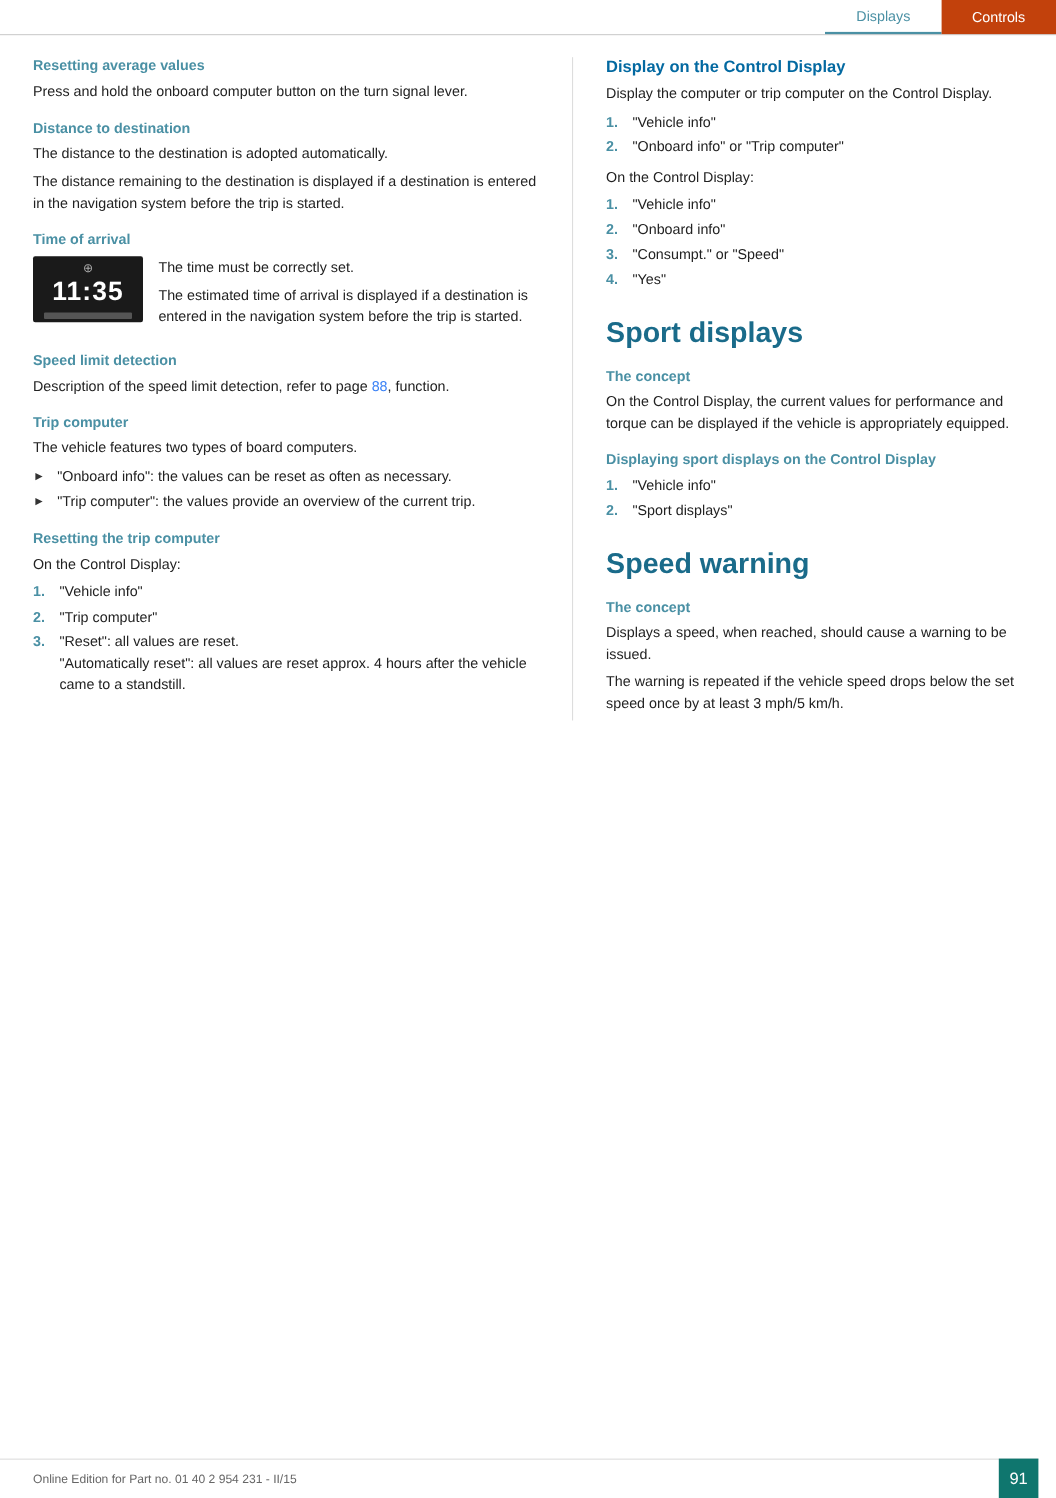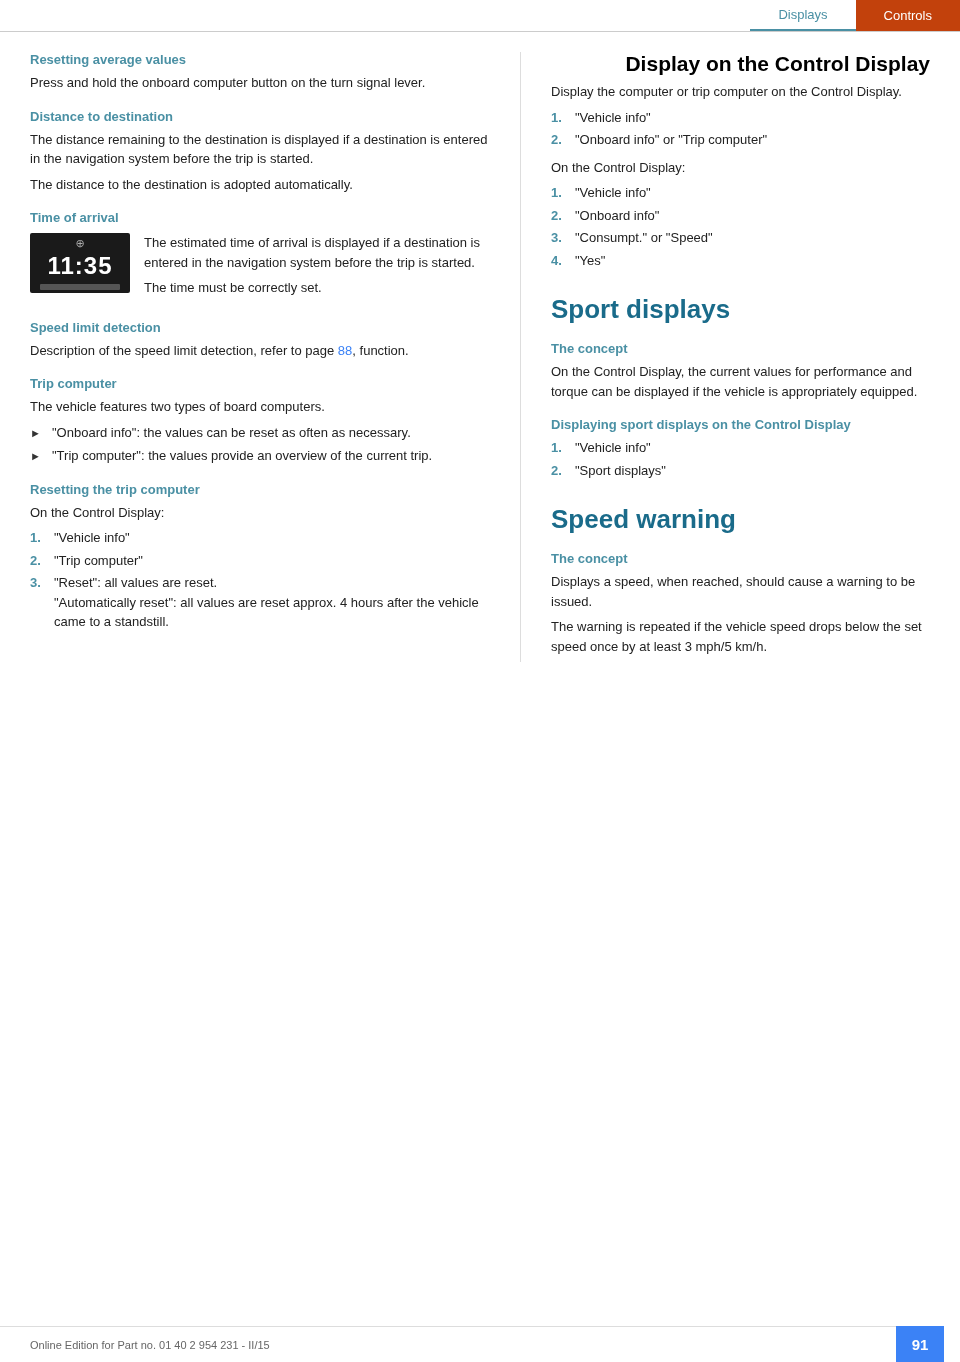--- a/index.html
+++ b/index.html
@@ -175,29 +175,29 @@
       height: 36px;
       display: flex;
       align-items: center;
       justify-content: space-between;
       padding: 0 30px;
       border-top: 1px solid #ddd;
       font-size: 11px;
       color: #666;
     }
     .footer-page {
-      background: #3b82f6;
+      background: #0f766e;
       color: #fff;
-      width: 48px;
+      width: 36px;
       height: 36px;
       display: flex;
       align-items: center;
       justify-content: center;
       font-size: 15px;
-      font-weight: bold;
+      font-weight: normal;
       position: absolute;
       right: 0;
       bottom: 0;
     }
 
     .hyperlink {
       color: #3b82f6;
       text-decoration: none;
     }
   </style>
@@ -216,33 +216,33 @@
 </div>
 
 <div class="main-content">
 
   <div class="left-col">
 
     <div class="section-heading">Resetting average values</div>
     <p>Press and hold the onboard computer button on the turn signal lever.</p>
 
     <div class="section-heading">Distance to destination</div>
+    <p>The distance to the destination is adopted automatically.</p>
     <p>The distance remaining to the destination is displayed if a destination is entered in the navigation system before the trip is started.</p>
-    <p>The distance to the destination is adopted automatically.</p>
 
     <div class="section-heading">Time of arrival</div>
     <div class="time-arrival-row">
       <div class="time-box">
         <div class="clock-icon">⊕</div>
         <div class="time-display">11:35</div>
         <div class="bottom-bar"></div>
       </div>
       <div class="time-desc">
+        <p>The time must be correctly set.</p>
         <p>The estimated time of arrival is displayed if a destination is entered in the navigation system before the trip is started.</p>
-        <p>The time must be correctly set.</p>
       </div>
     </div>
 
     <div class="section-heading">Speed limit detection</div>
     <p>Description of the speed limit detection, refer to page <a class="hyperlink">88</a>, function.</p>
 
     <div class="section-heading">Trip computer</div>
     <p>The vehicle features two types of board computers.</p>
     <ul class="bullet-list">
       <li>
@@ -272,21 +272,21 @@
           <span>"Reset": all values are reset.</span><br>
           <span>"Automatically reset": all values are reset approx. 4 hours after the vehicle came to a standstill.</span>
         </span>
       </li>
     </ol>
 
   </div>
 
   <div class="right-col">
 
-    <div class="section-heading" style="color:#000000; font-size:21px;text-align:right;">Display on the Control Display</div>
+    <div class="section-heading" style="color:#0369a1; font-size:15px;">Display on the Control Display</div>
     <p>Display the computer or trip computer on the Control Display.</p>
     <ol class="num-list">
       <li>
           <span class="num">1.</span>
           <span>"Vehicle info"</span>
         </li>
       <li>
           <span class="num">2.</span>
           <span>"Onboard info" or "Trip computer"</span>
         </li>

